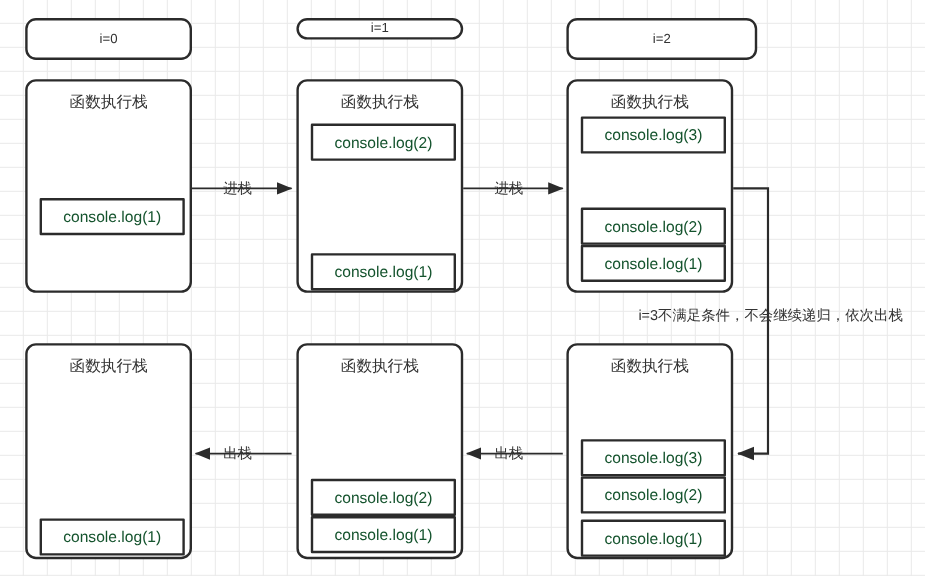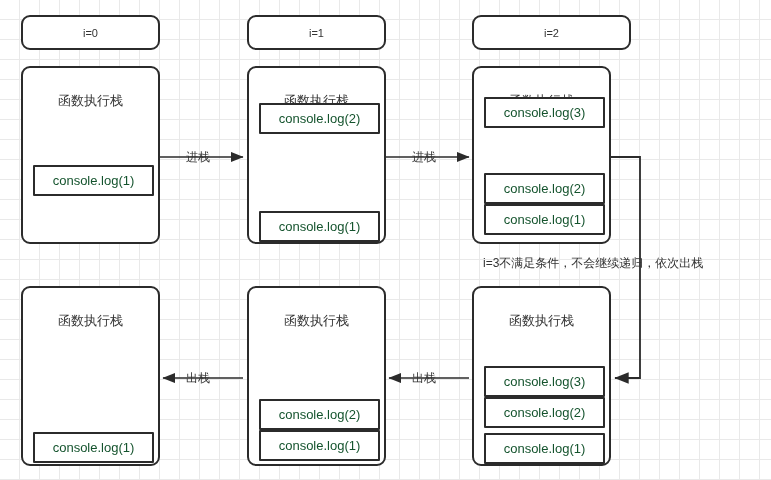--- a/index.html
+++ b/index.html
@@ -42,21 +42,21 @@
     justify-content: center;
   }
   .header-box {
     border-radius: 9px;
     align-items: center;
     font-size: 11px;
   }
   .panel {
     border-radius: 9px;
     align-items: flex-start;
-    padding-top: 24px;
+    padding-top: 8px;
   }
   .panel-title {
     font-size: 13px;
     color: #333333;
     line-height: 18px;
   }
   .stack-item {
     border-radius: 1px;
     align-items: center;
     font-size: 13px;
@@ -107,21 +107,21 @@
     <line x1="91" y1="432" x2="91" y2="378" stroke="#2b2b2b" stroke-width="2" marker-end="url(#arrowEnd)"></line>
 
     <line x1="317" y1="399" x2="317" y2="347" stroke="#2b2b2b" stroke-width="2" marker-end="url(#arrowEnd)"></line>
 
     <line x1="542" y1="366" x2="542" y2="330" stroke="#2b2b2b" stroke-width="2" marker-end="url(#arrowEnd)"></line>
   </svg>
 
   <div class="node header-box" style="left:21px; top:15px; width:139px; height:35px;">
     <span>i=0</span>
   </div>
-  <div class="node header-box" style="left:247px; top:15px; width:139px; height:35px;justify-content:center;">
+  <div class="node header-box" style="left:247px; top:15px; width:139px; height:18px;justify-content:center;">
     <span>i=1</span>
   </div>
   <div class="node header-box" style="left:472px; top:15px; width:159px; height:35px;">
     <span>i=2</span>
   </div>
 
   <div class="node panel" style="left:21px; top:66px; width:139px; height:178px;">
     <span class="panel-title">函数执行栈</span>
   </div>
   <div class="node stack-item" style="left:33px; top:165px; width:121px; height:31px;">
@@ -179,15 +179,15 @@
   </div>
   <div class="node stack-item" style="left:484px; top:433px; width:121px; height:31px;">
     <span>console.log(1)</span>
   </div>
 
   <div class="edge-label" style="left:186px; top:149px; width:32px;">进栈</div>
   <div class="edge-label" style="left:412px; top:149px; width:32px;">进栈</div>
   <div class="edge-label" style="left:412px; top:370px; width:32px;">出栈</div>
   <div class="edge-label" style="left:186px; top:370px; width:32px;">出栈</div>
 
-  <div class="note" style="left:483px; top:255px;">i=3不满足条件，不会继续递归，依次出栈</div>
+  <div class="note" style="left:532px; top:255px;">i=3不满足条件，不会继续递归，依次出栈</div>
 
 </div>
 
 </body></html>

